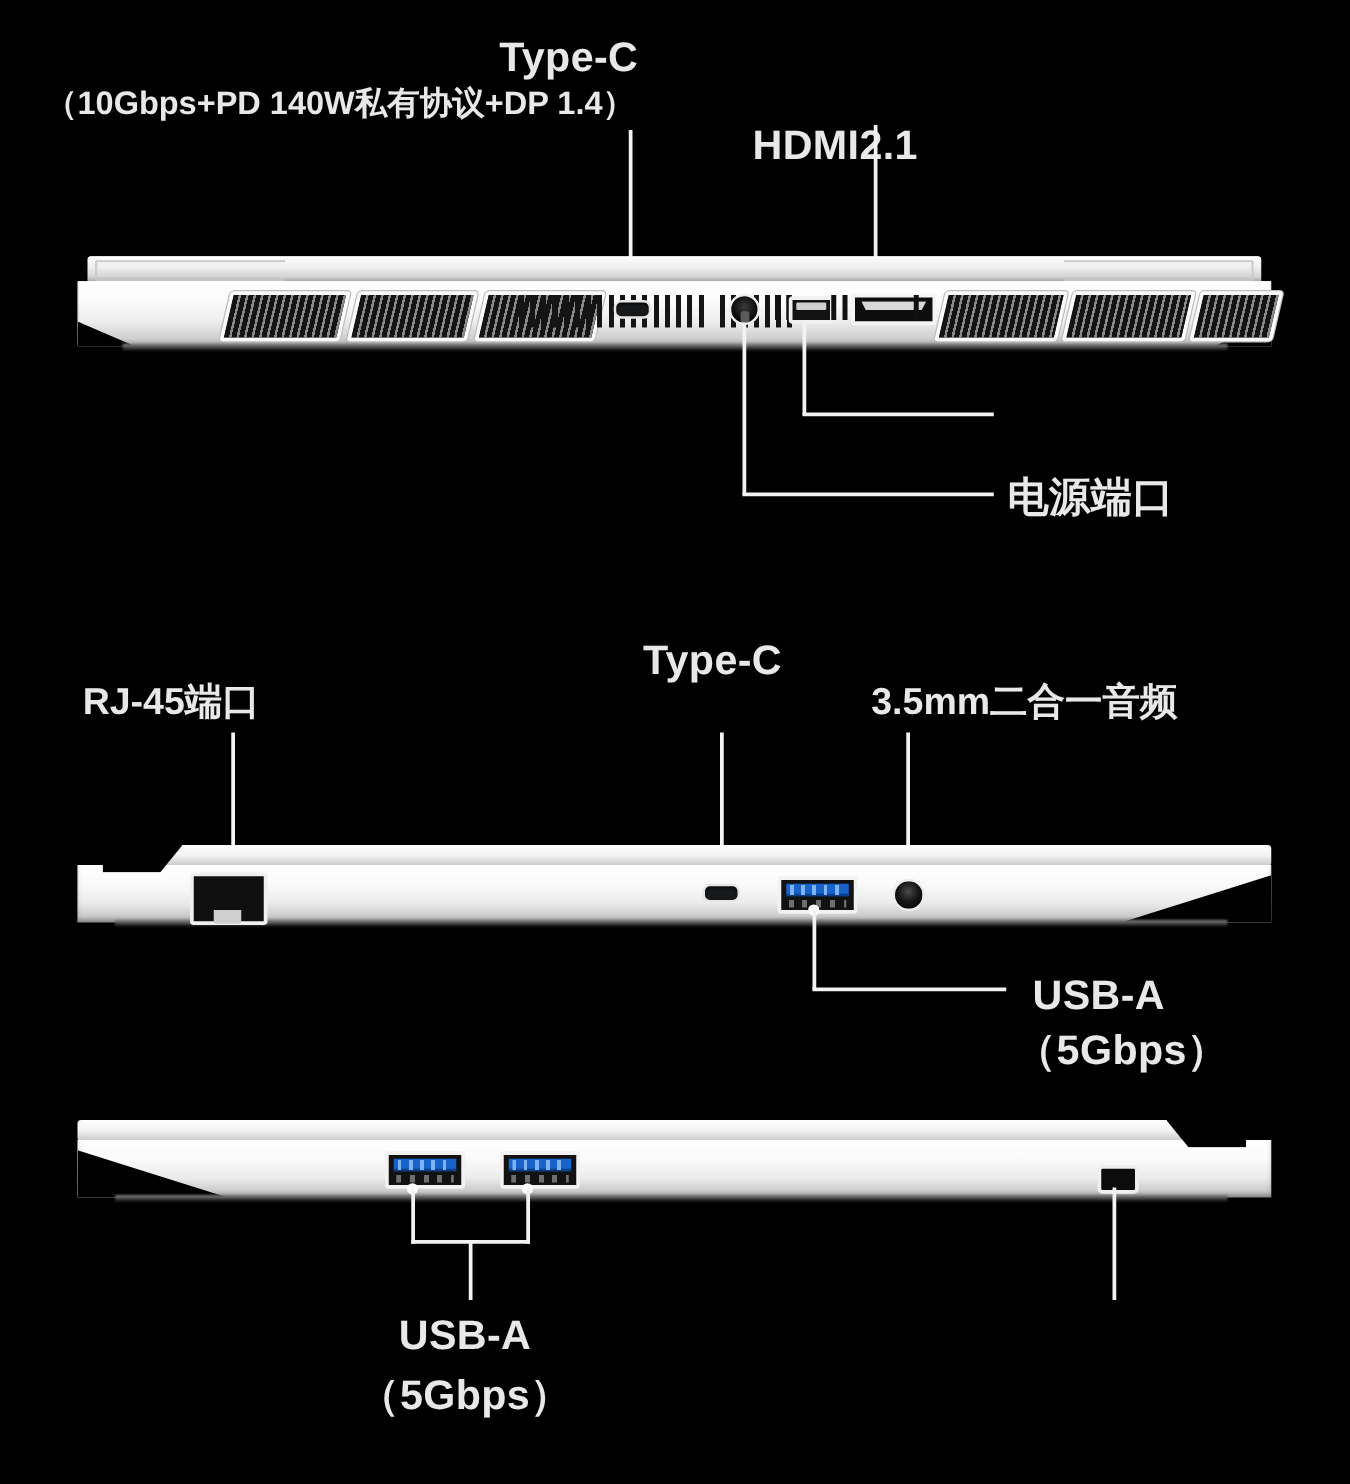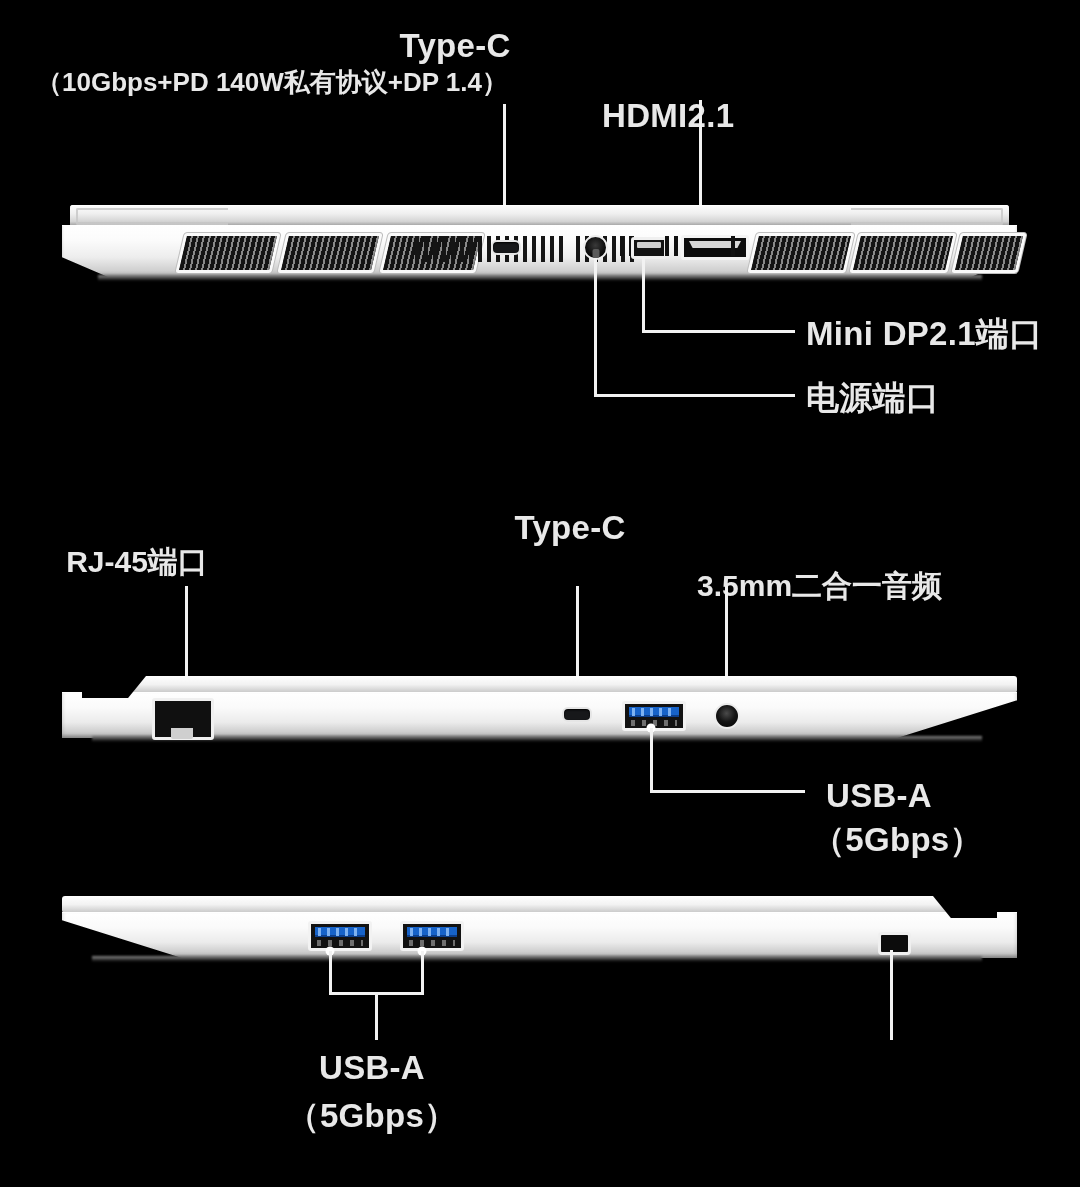--- a/index.html
+++ b/index.html
@@ -218,29 +218,28 @@
   <div class="tick" style="left:620px;top:236px;"></div>
   <div class="tick" style="left:629px;top:236px;"></div>
   <div class="port p-minidp" style="left:631px;top:237px;"></div>
   <div class="tick" style="left:665px;top:236px;"></div>
   <div class="tick" style="left:674px;top:236px;"></div>
   <div class="port p-hdmi" style="left:681px;top:235px;"></div>
   <div class="tick" style="left:731px;top:236px;"></div>
 
   <div class="ln v" style="left:642px;top:258px;height:74px;"></div>
   <div class="ln h" style="left:642px;top:330px;width:153px;"></div>
-  <div class="lbl t-main" style="left:806px;top:316px;">Mini DP2.1端口</div>
 
   <div class="ln v" style="left:594px;top:258px;height:138px;"></div>
   <div class="ln h" style="left:594px;top:394px;width:201px;"></div>
   <div class="lbl t-main" style="left:806px;top:380px;">电源端口</div>
 
   <div class="lbl t-mid ctr" style="left:137px;top:545px;">RJ-45端口</div>
   <div class="lbl t-main ctr" style="left:570px;top:510px;">Type-C</div>
-  <div class="lbl t-mid" style="left:697px;top:545px;margin-top:24px;">3.5mm二合一音频</div>
+  <div class="lbl t-mid" style="left:697px;top:545px;">3.5mm二合一音频</div>
 
   <div class="ln v" style="left:185px;top:586px;height:108px;"></div>
   <div class="ln v" style="left:576px;top:586px;height:112px;"></div>
   <div class="ln v" style="left:725px;top:586px;height:112px;"></div>
 
   <div class="unit side" style="left:62px;top:676px;width:955px;height:66px;">
     <div class="lidbar"></div>
     <div class="body"></div>
     <div class="notch"></div>
     <div class="taper-r"></div>

